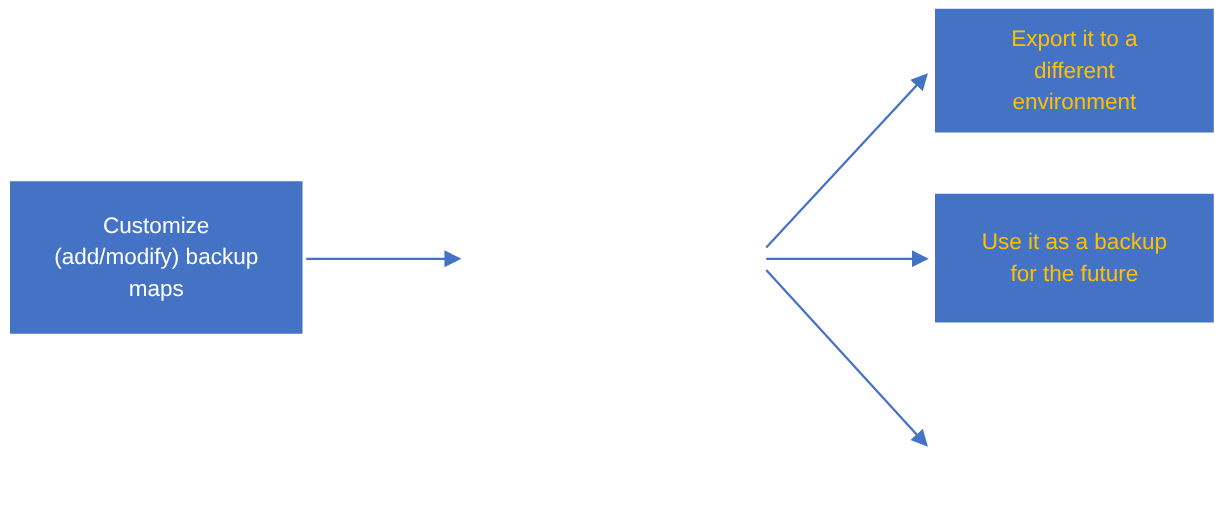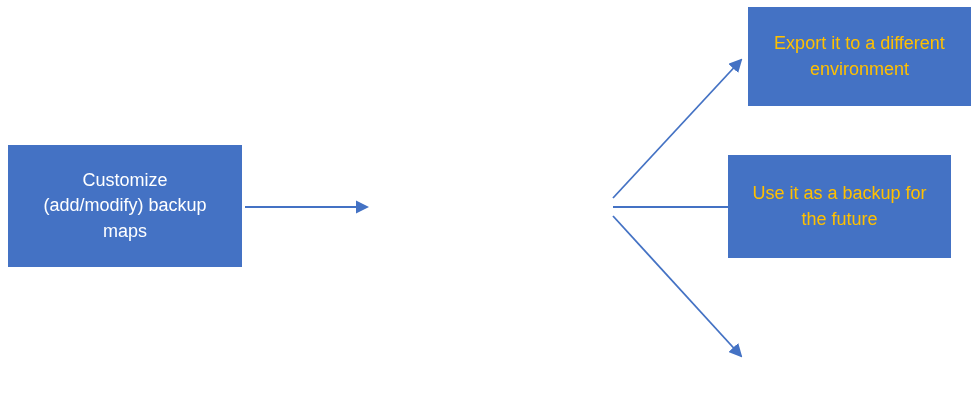--- a/index.html
+++ b/index.html
@@ -28,21 +28,21 @@
     line-height: 1.4;
   }
   .node.accent {
     color: var(--accent-text, #FFC000);
   }
   .node .label {
     display: block;
     width: 100%;
   }
   .pad-left { padding: 6px 30px; }
-  .pad-right { padding: 6px 24px; }
+  .pad-right { padding: 6px 36px; }
   svg.arrows {
     position: absolute;
     left: 0;
     top: 0;
     width: 100%;
     height: 100%;
     pointer-events: none;
   }
   .arrow-line {
     stroke: var(--arrow-color, #4472C4);
@@ -72,18 +72,18 @@
 
   <div class="node pad-left" style="left:8px; top:145px; width:234px; height:122px;">
     <span class="label">Customize (add/modify) backup maps</span>
   </div>
 
 
   <div class="node accent pad-right" style="left:748px; top:7px; width:223px; height:99px;">
     <span class="label">Export it to a different environment</span>
   </div>
 
-  <div class="node accent pad-right" style="left:728px; top:155px; width:223px; height:103px;">
+  <div class="node accent pad-right" style="left:748px; top:155px; width:223px; height:103px;">
     <span class="label">Use it as a backup for the future</span>
   </div>
 
 
 </div>
 
 </body></html>

